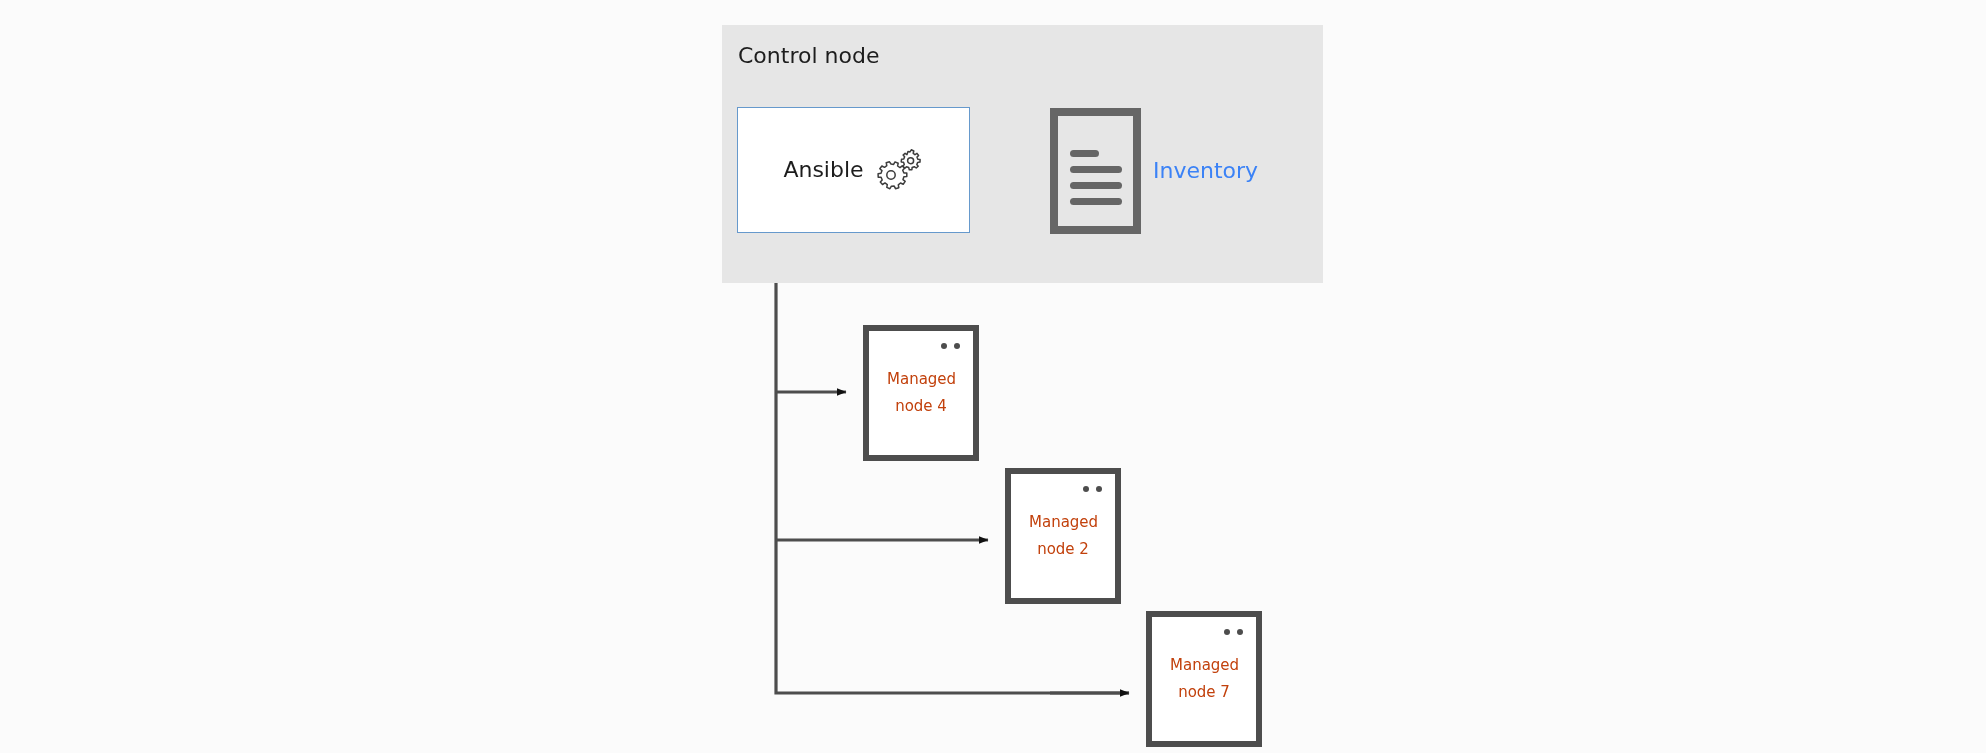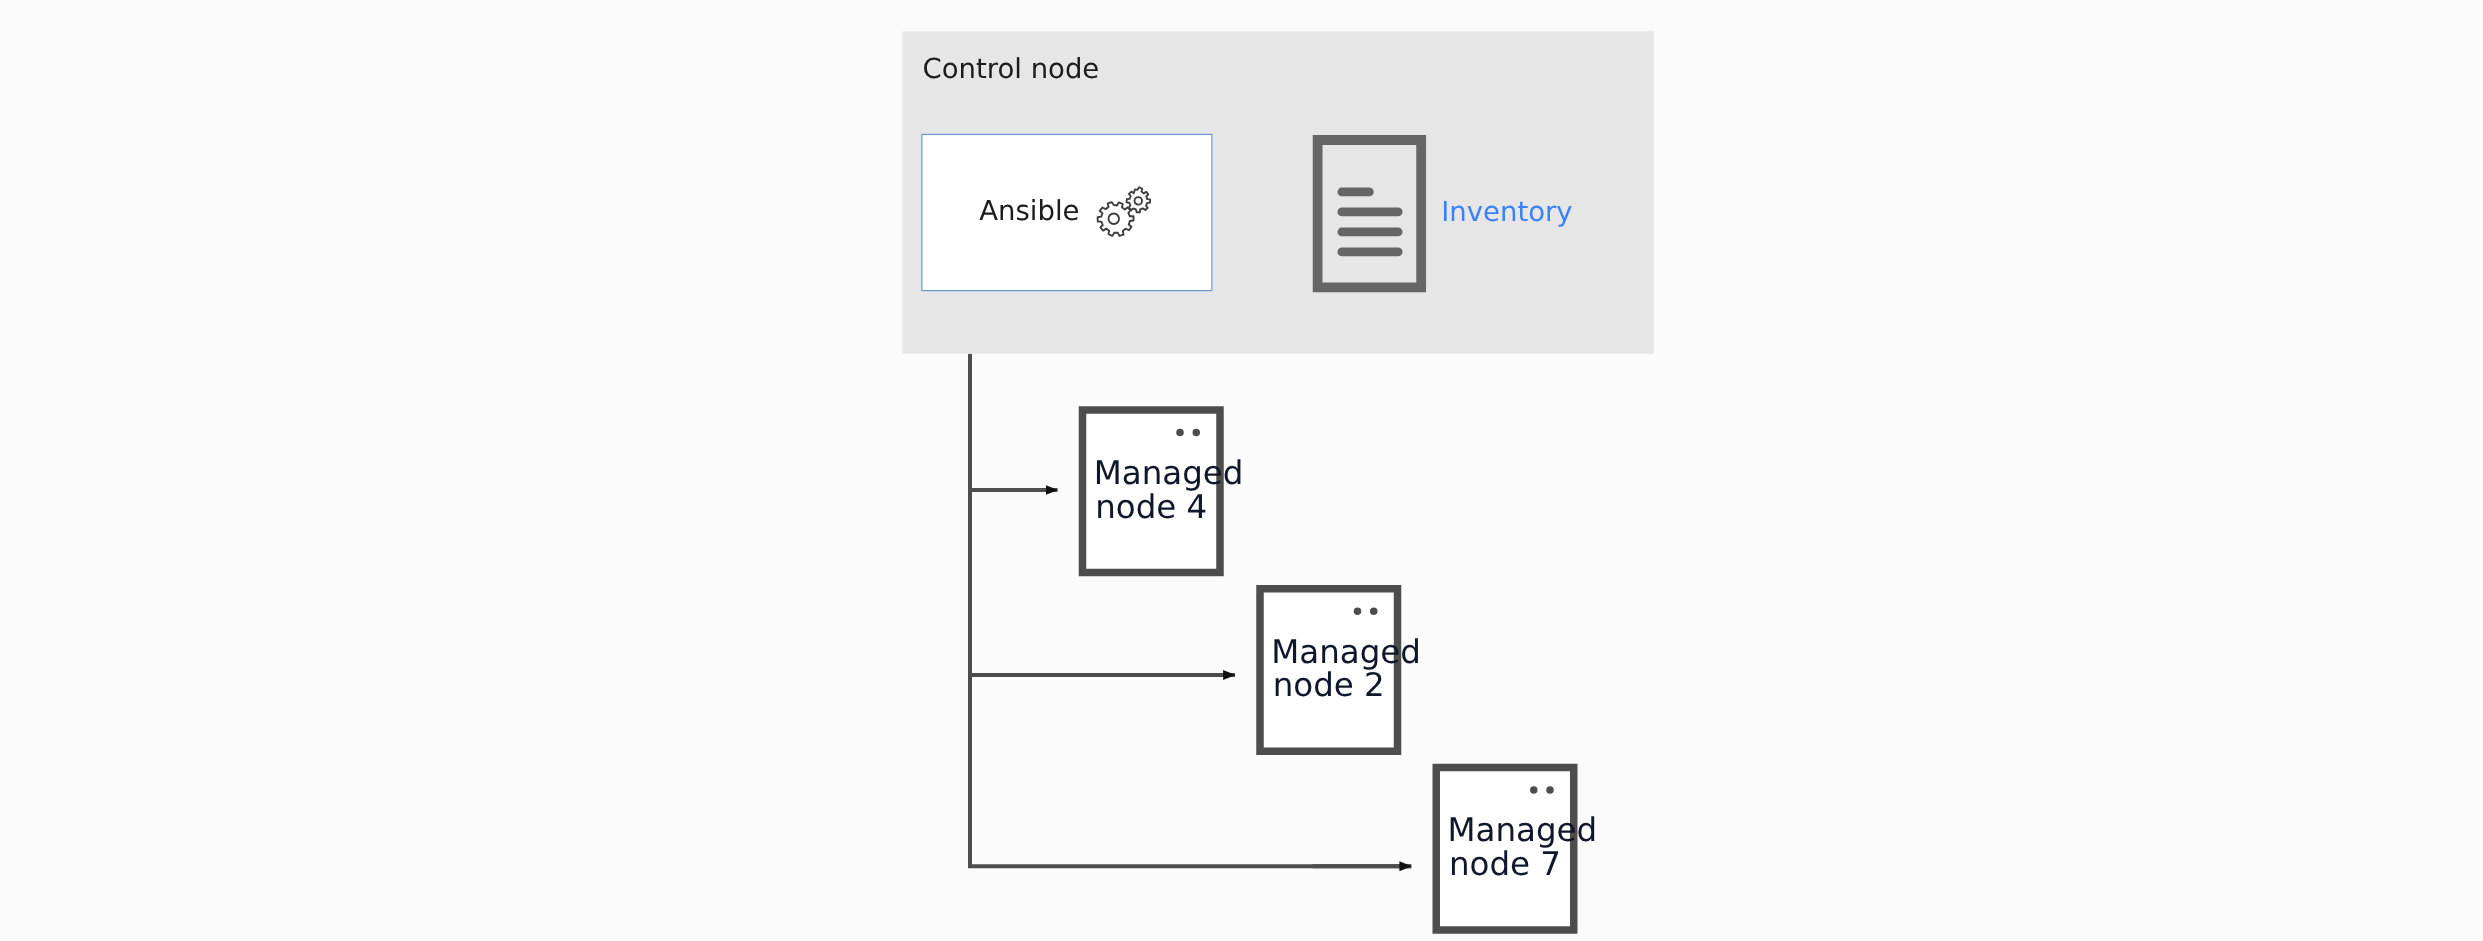--- a/index.html
+++ b/index.html
@@ -122,24 +122,24 @@
     background: #4d4d4d;
     display: block;
   }
   .node-label {
     position: absolute;
     left: 0;
     right: 0;
     top: 50%;
     transform: translateY(-50%);
     text-align: center;
-    font-size: 26px;
+    font-size: 15px;
     line-height: 27px;
-    color: #0f172a;
-    padding: 0 6px;
+    color: #c2410c;
+    padding: 0 18px;
     box-sizing: border-box;
   }
 
   .node-1 { left: 863px; top: 325px; width: 116px; height: 136px; }
   .node-2 { left: 1005px; top: 468px; width: 116px; height: 136px; }
   .node-3 { left: 1146px; top: 611px; width: 116px; height: 136px; }
 </style>
 </head>
 <body>
 

